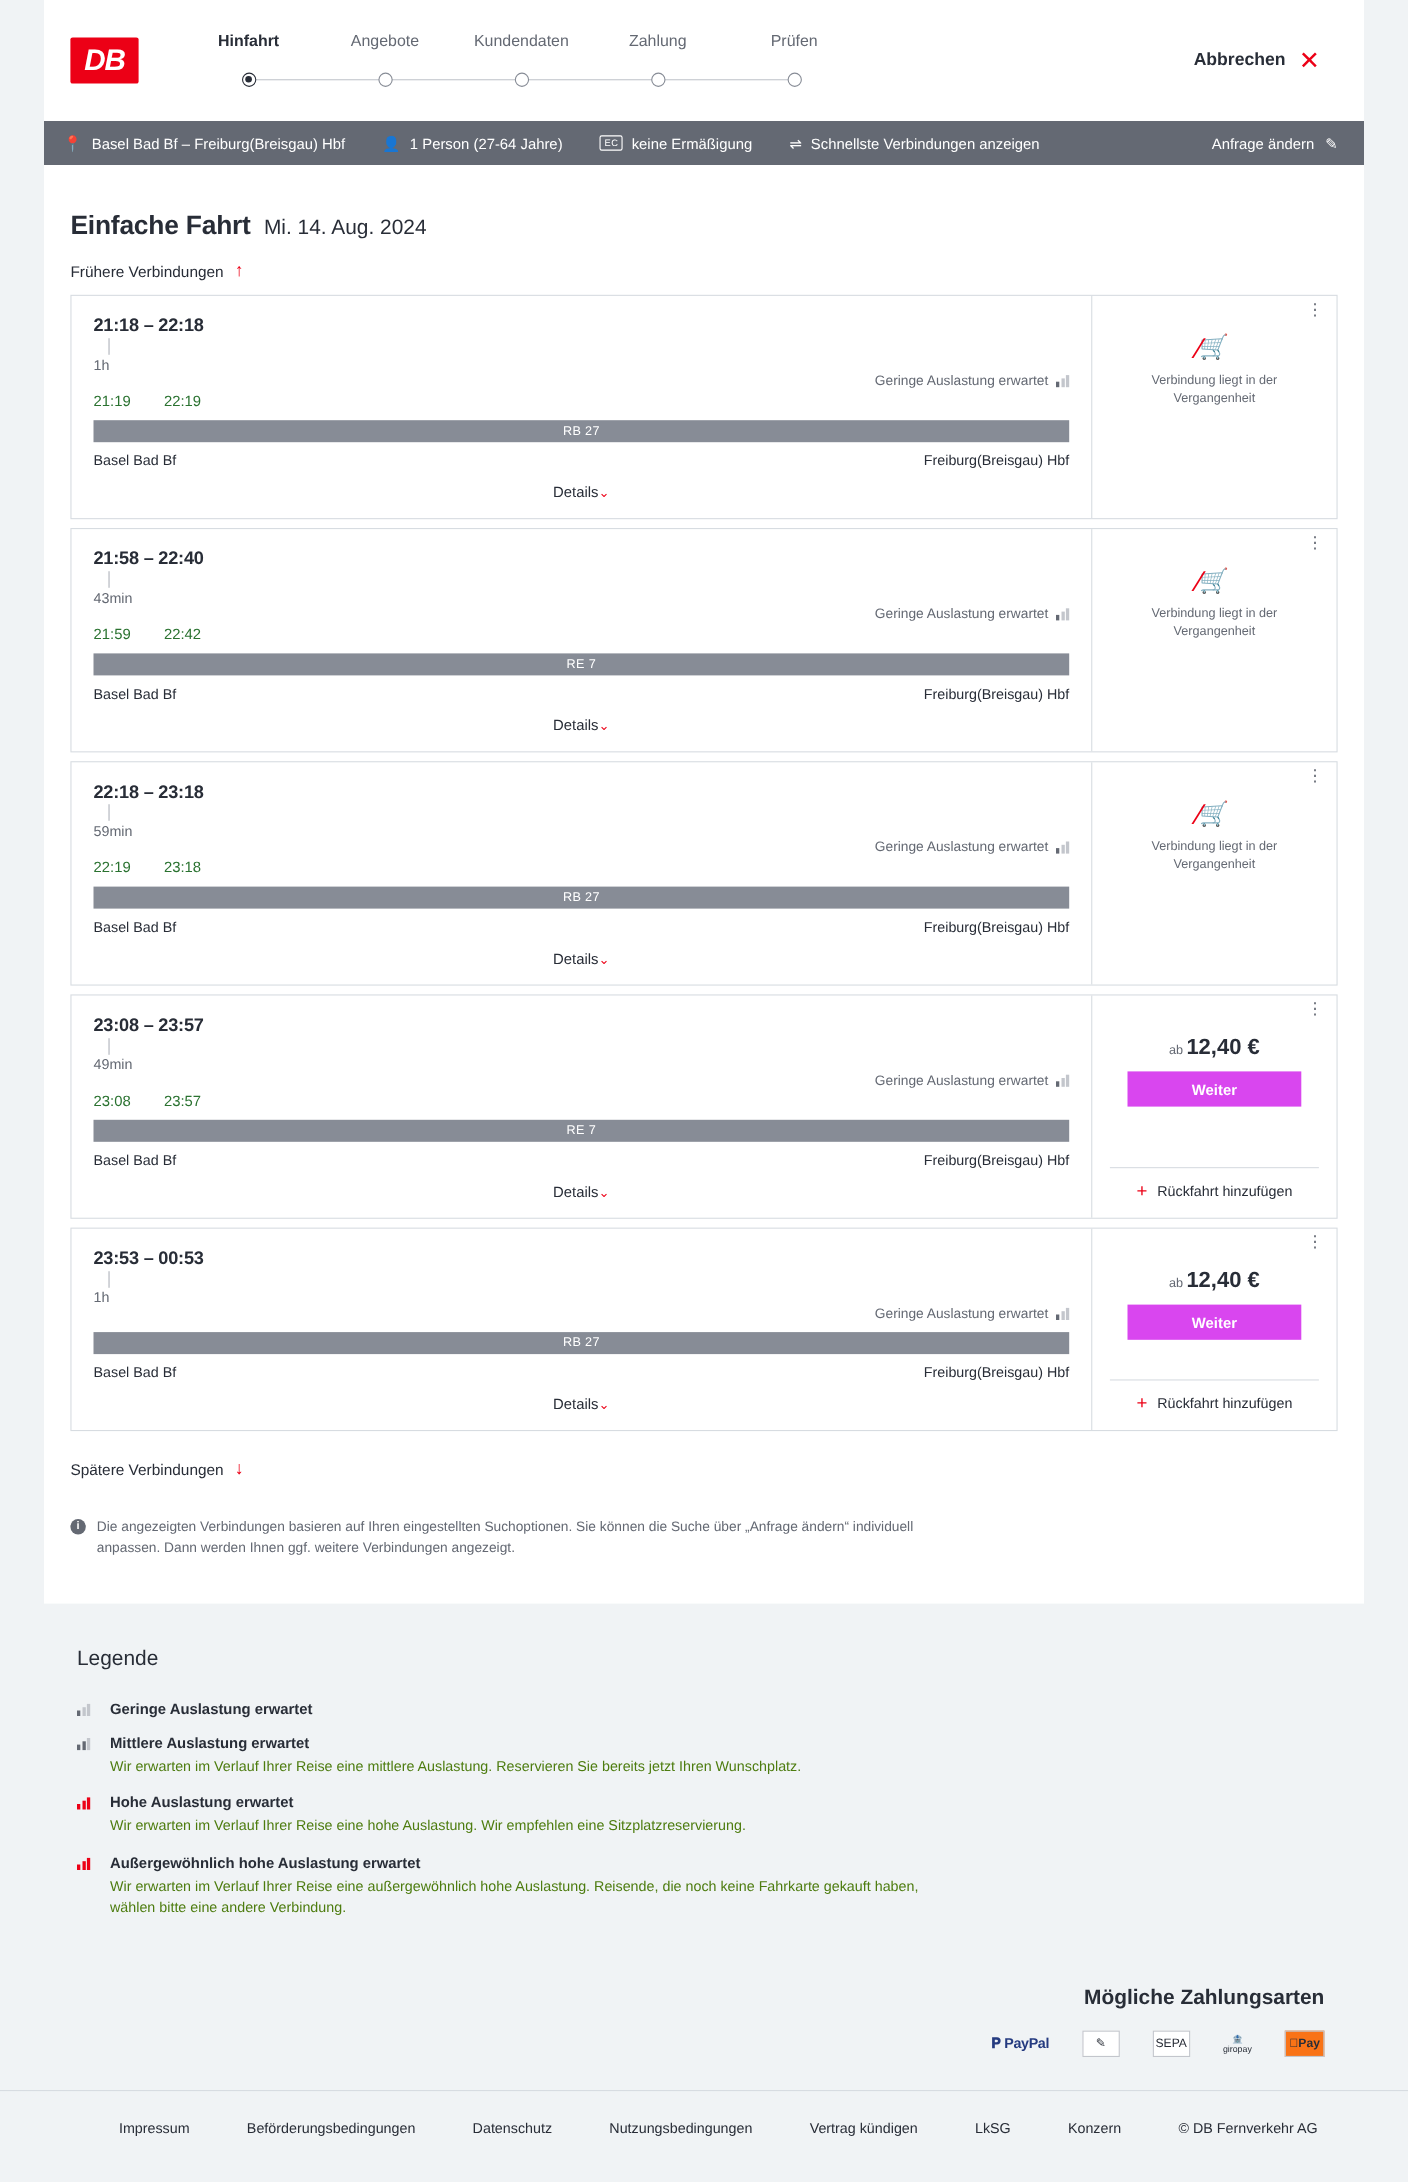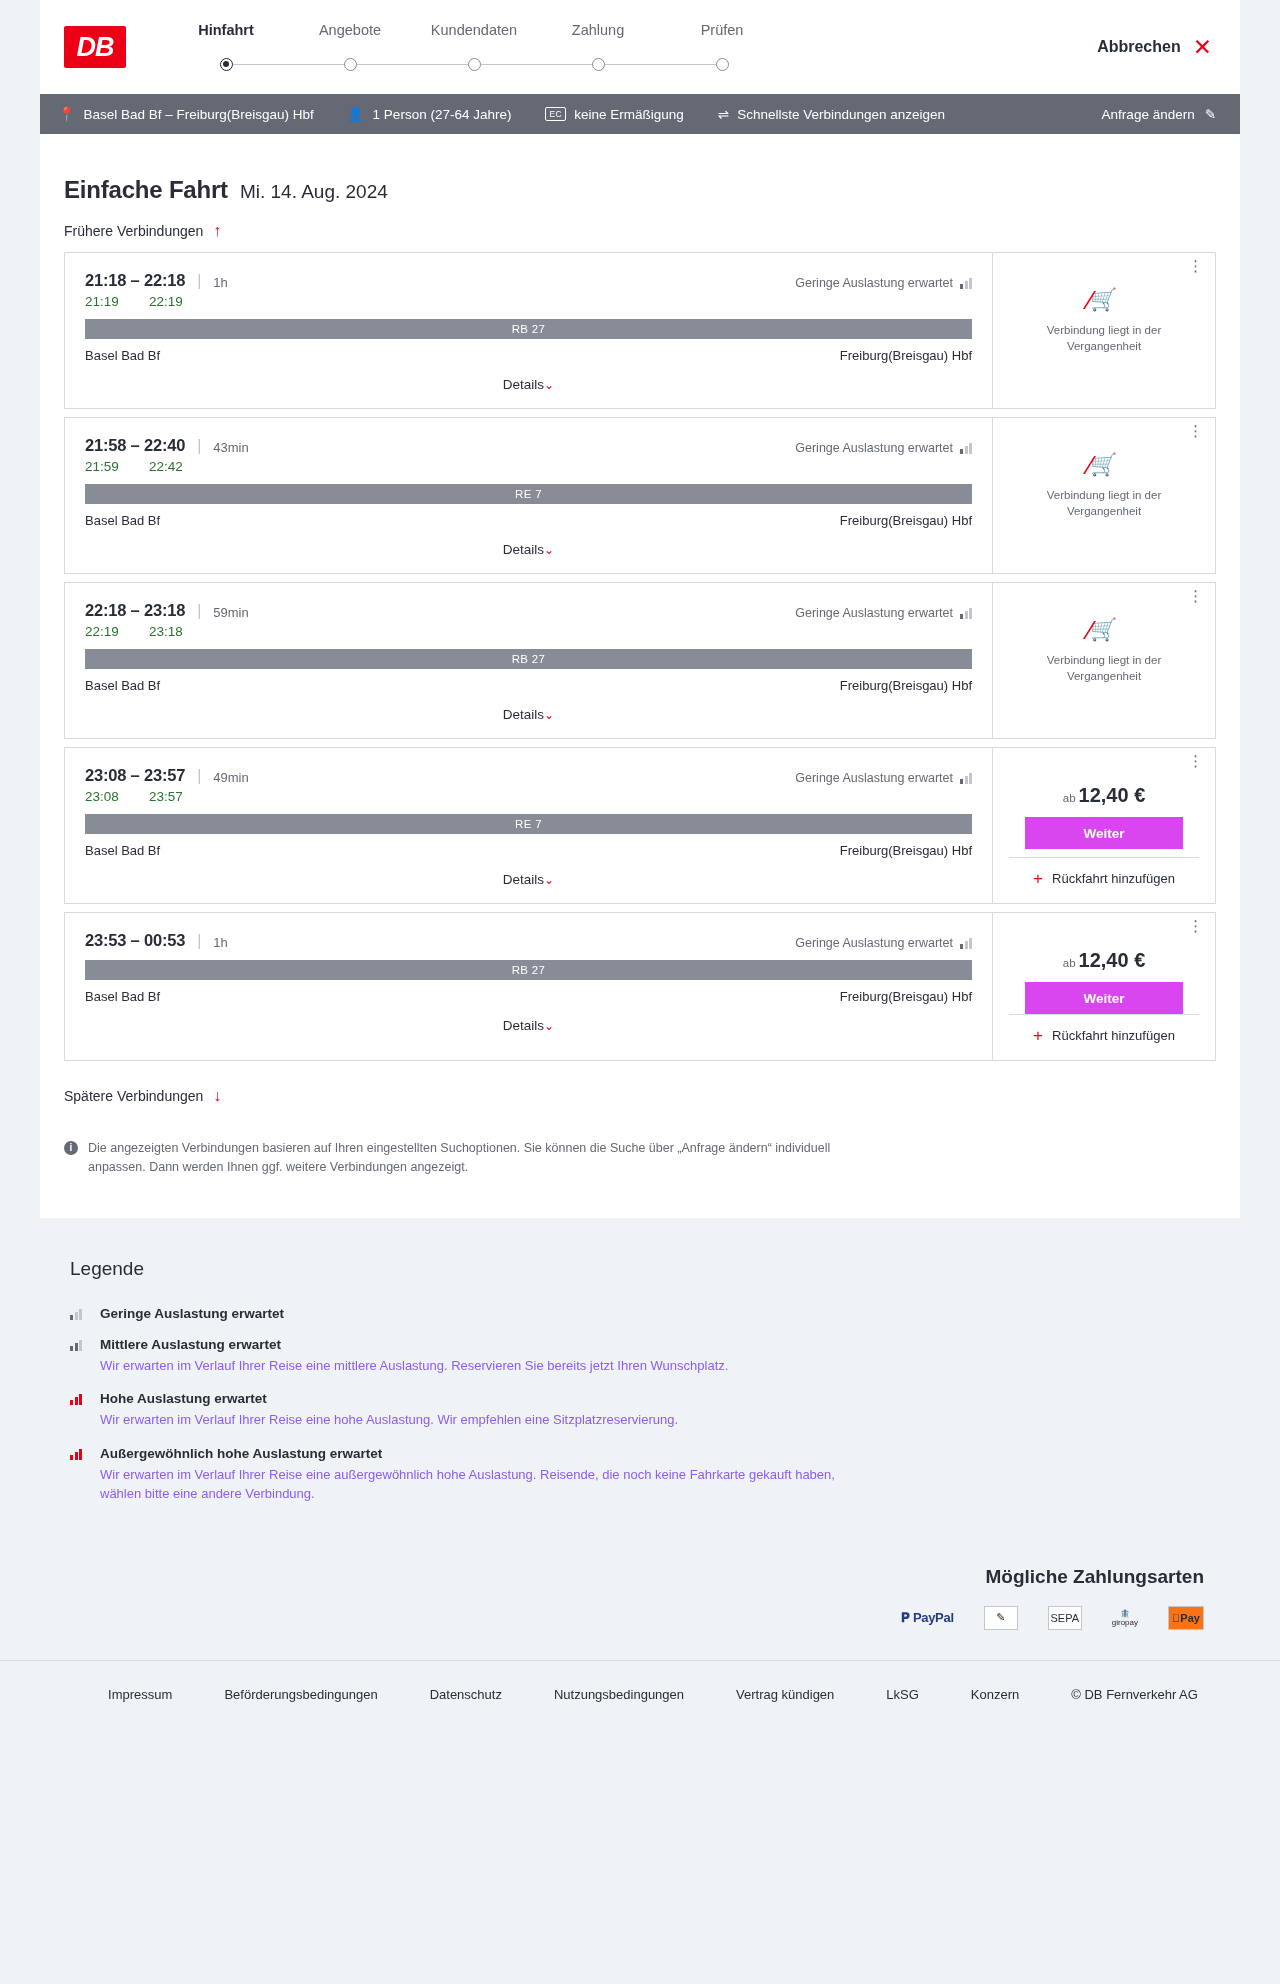--- a/index.html
+++ b/index.html
@@ -15,24 +15,24 @@
     width: 1280px;
     min-height: 1984px;
     position: relative;
     background: #f0f3f5;
   }
 
   
   .header {
     background: #ffffff;
     margin: 0 40px;
-    height: 94px;
+    height: 110px;
     display: flex;
     align-items: center;
-    padding: 0 28px 0 24px;
+    padding: 0 40px 0 24px;
     position: relative;
   }
   .db-logo {
     width: 62px;
     height: 42px;
     background: #ec0016;
     color: #fff;
     font-weight: bold;
     font-size: 27px;
     font-style: italic;
@@ -101,21 +101,21 @@
 
   .conn-list { padding: 0 24px; }
   .conn {
     display: flex;
     border: 1px solid #d7dce1;
     margin-bottom: 8px;
     background: #fff;
     position: relative;
   }
   .conn-main { flex: 1; padding: 18px 20px 0 20px; position: relative; }
-  .row1 { display: flex; align-items: flex-end; }
+  .row1 { display: flex; align-items: flex-start; flex-direction: column; }
   .times { font-size: 16.5px; font-weight: bold; letter-spacing: -.2px; }
   .sep { color: #c3c6cc; margin: 0 12px; }
   .dur { font-size: 13px; color: #646973; }
   .occup { margin-left: auto; display: flex; align-items: center; gap: 7px; font-size: 12.5px; color: #646973; }
   .bars { display: flex; align-items: flex-end; gap: 1.5px; height: 11px; }
   .bars span { width: 3px; background: #c3c6cc; display: block; }
   .bars span.b1 { height: 5px; }
   .bars span.b2 { height: 8px; }
   .bars span.b3 { height: 11px; }
   .bars.low span.b1 { background: #646973; }
@@ -190,21 +190,21 @@
     font-size: 10px; display: flex; align-items: center; justify-content: center; flex: 0 0 auto; margin-top: 2px;
     font-weight: bold;
   }
 
   
   .legend { background: #f0f3f5; padding: 40px 40px 46px 40px; }
   .legend h2 { font-size: 19px; font-weight: normal; color: #282d37; margin: 0 0 26px 30px; }
   .legend-item { margin: 0 0 16px 30px; display: flex; gap: 16px; }
   .legend-bars { width: 14px; flex: 0 0 auto; padding-top: 3px; }
   .legend-text .lt { font-size: 13.5px; font-weight: bold; color: #282d37; }
-  .legend-text .ld { font-size: 13px; color: #8b5cf6; margin-top: 4px; line-height: 1.5; max-width: 760px; }
+  .legend-text .ld { font-size: 13px; color: #4d7c0f; margin-top: 4px; line-height: 1.5; max-width: 760px; }
 
   
   .payzone { background: #f0f3f5; padding: 0 40px 30px 40px; }
   .payinner { display: flex; flex-direction: column; align-items: flex-end; padding-right: 36px; }
   .payinner h3 { font-size: 19px; font-weight: bold; color: #282d37; margin-bottom: 18px; }
   .pay-icons { display: flex; align-items: center; gap: 30px; }
   .pay { height: 24px; display: flex; align-items: center; justify-content: center; font-size: 11px; }
   .pay-paypal { color: #253b80; font-weight: bold; font-size: 13px; letter-spacing: -.3px; }
   .pay-box { border: 1px solid #c3c6cc; background: #fff; width: 34px; height: 24px; display: flex; align-items: center; justify-content: center; }
   .pay-giro { display: flex; flex-direction: column; align-items: center; font-size: 8px; color: #282d37; }

